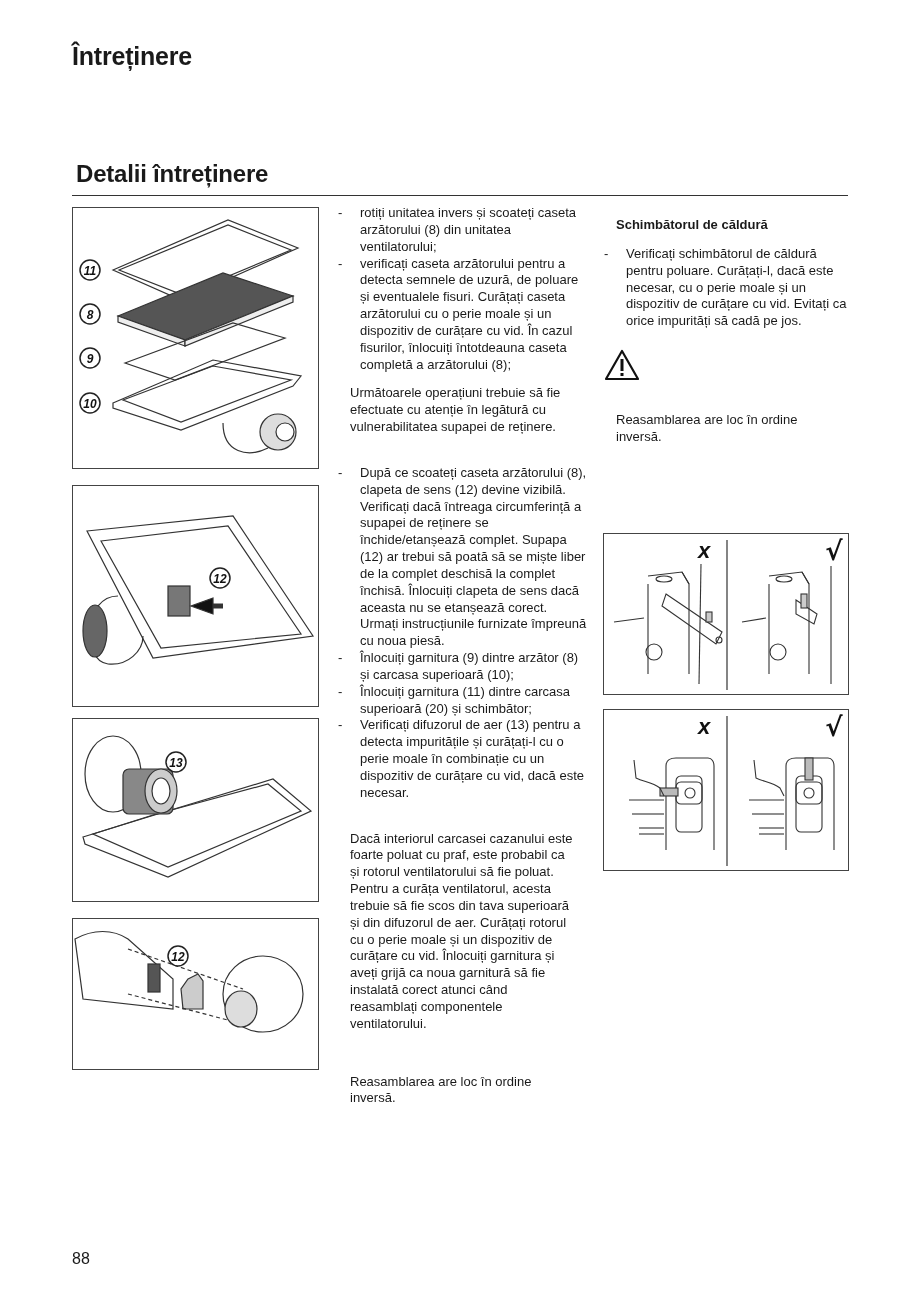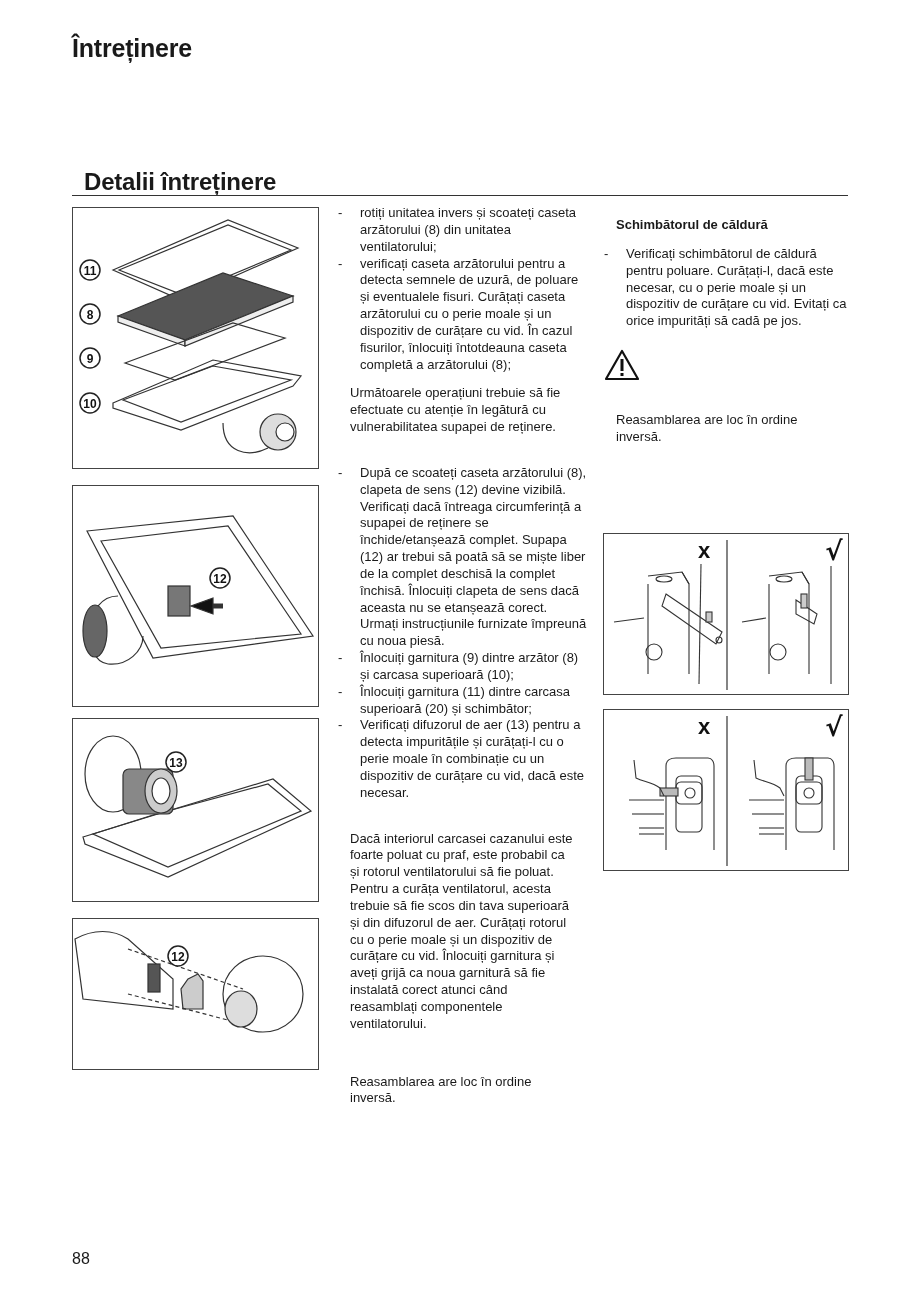--- a/index.html
+++ b/index.html
@@ -1,33 +1,33 @@
 <!DOCTYPE html>
 <html><head>
 <meta charset="utf-8">
 <style>
   html, body { margin: 0; padding: 0; background: #ffffff; }
   body {
     width: 920px; height: 1301px; position: relative; overflow: hidden;
     font-family: "Liberation Sans", sans-serif; color: #1a1a1a;
   }
   .h1 {
-    position: absolute; left: 72px; top: 34px;
+    position: absolute; left: 72px; top: 42px;
     font-size: 25px; font-weight: bold; letter-spacing: -0.2px; margin: 0;
   }
   .h2 {
     position: absolute; left: 72px; top: 156px;
-    font-size: 24px; font-weight: bold; letter-spacing: -0.2px; margin: 12px;
+    font-size: 24px; font-weight: bold; letter-spacing: -0.2px; margin: 4px;
   }
   .rule {
     position: absolute; left: 72px; top: 195px; width: 776px; height: 0;
     border-top: 1.5px solid #333;
   }
   .fig {
-    position: absolute; border: 1.5px solid #444; background: #fff; box-sizing: border-box;
+    position: absolute; border: 1.5px solid #444; background: #fff; box-sizing: border-box; font-style: italic;
   }
   .fig svg { position: absolute; left: 0; top: 0; }
   .col {
     position: absolute; font-size: 13px; line-height: 16.85px; color: #1a1a1a;
   }
   .col p { margin: 12px; }
   .col .gap { height: 16.85px; }
   .li { position: relative; padding-left: 22px; }
   .li .dash { position: absolute; left: 0; top: 0; }
   .bold { font-weight: bold; }

